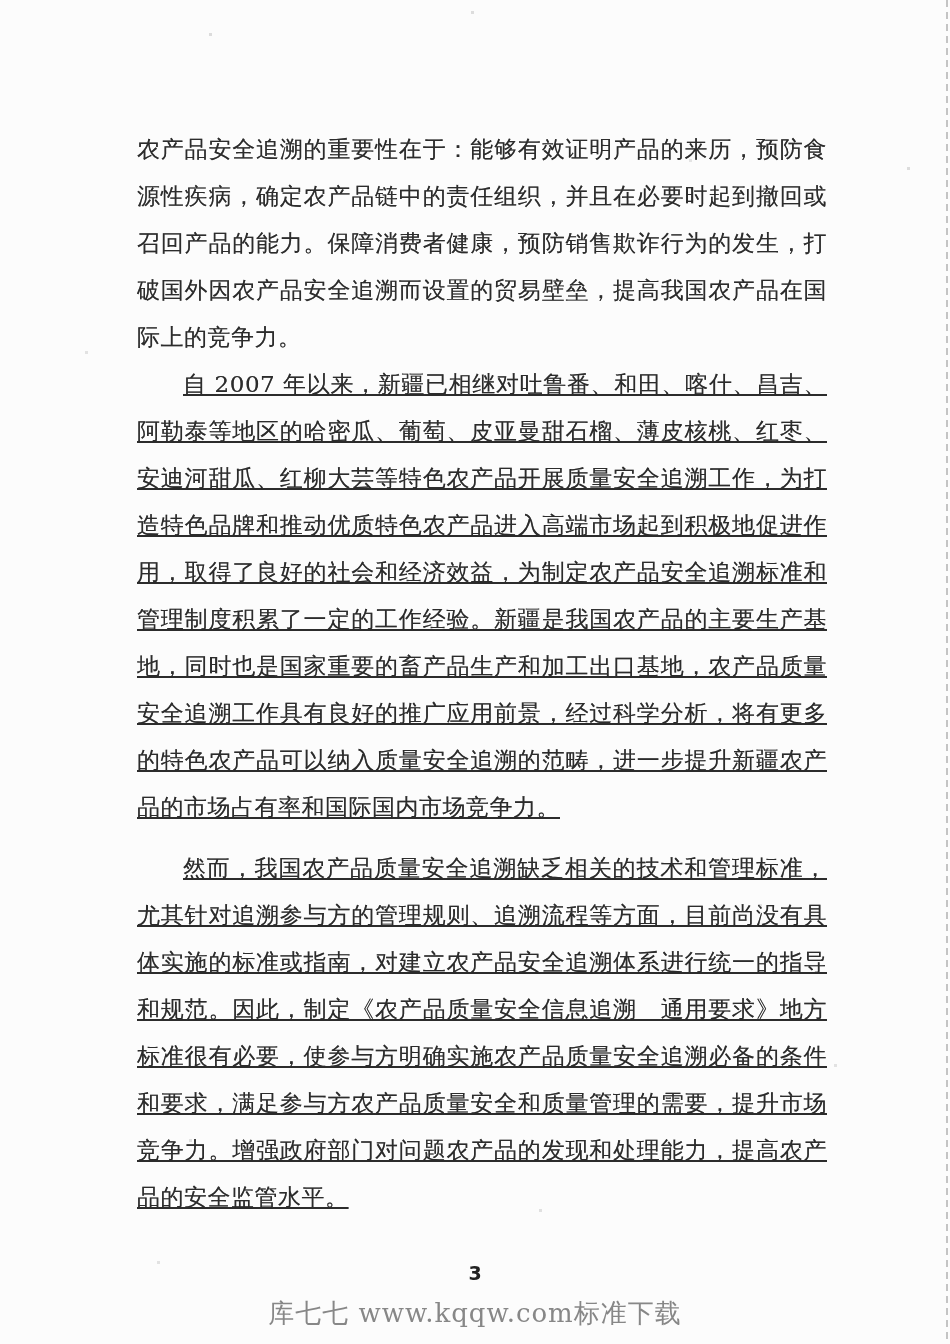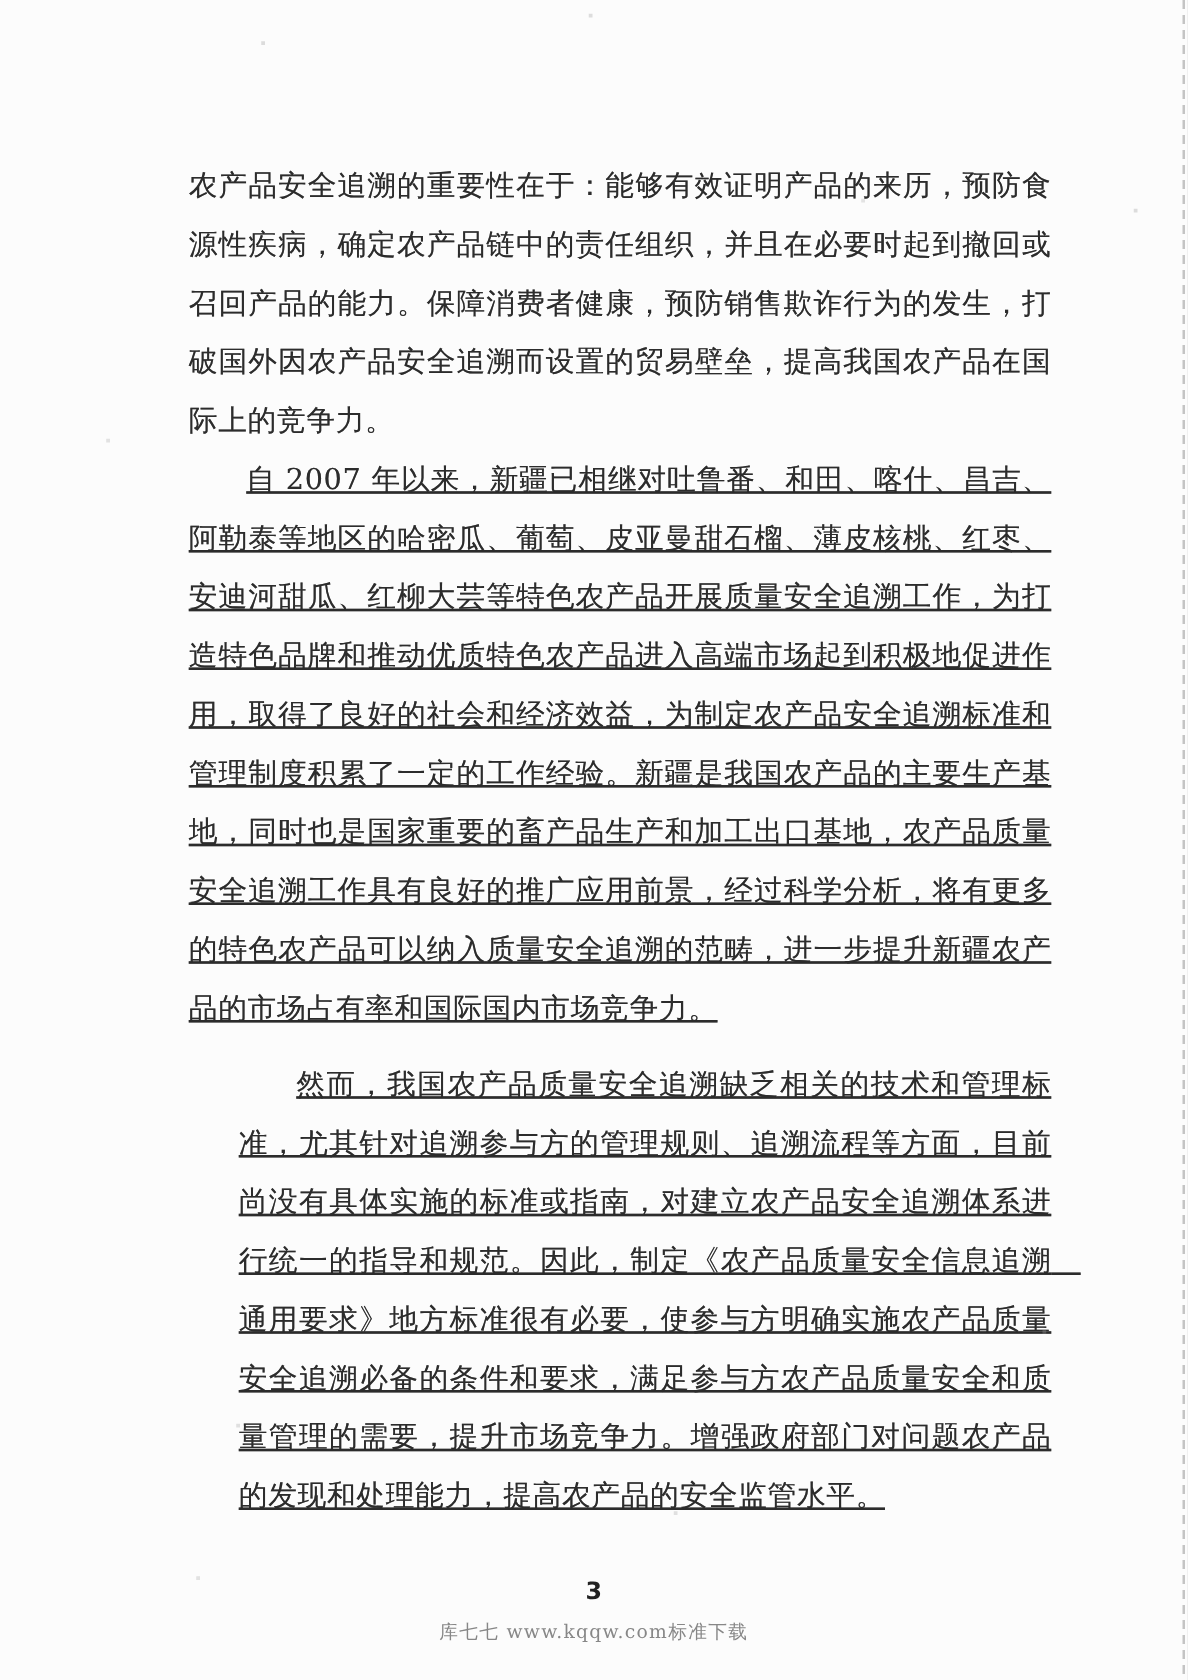--- a/index.html
+++ b/index.html
@@ -11,56 +11,56 @@
     position: relative;
     width: 950px;
     height: 1344px;
     margin: 0 auto;
     background: #fcfcfc;
     overflow: hidden;
     font-family: "DejaVu Serif", "Liberation Serif", serif;
   }
   .content {
     position: absolute;
-    left: 151px;
+    left: 137px;
     top: 126px;
     width: 690px;
   }
   .para {
     margin: 0;
     font-size: 23px;
     line-height: 47px;
     color: #2c2c2c;
     text-align: justify;
     letter-spacing: 0.5px;
     
     text-shadow: 0 0 0.4px rgba(40,40,40,0.55);
   }
   .para.indent { text-indent: 2em; text-decoration: underline; }
-  .para.gap-before { margin-top: 14px; margin-left: 40px; }
+  .para.gap-before { margin-top: 14px; }
 
   .page-number {
     position: absolute;
     top: 1262px;
     left: 0;
     width: 100%;
     text-align: center;
     font-family: "DejaVu Sans", "Liberation Sans", sans-serif;
     font-weight: 600;
     font-size: 19px;
     color: #222222;
   }
   .watermark {
     position: absolute;
     top: 1296px;
     left: 0;
     width: 100%;
     text-align: center;
     font-family: "DejaVu Serif", "Liberation Serif", serif;
-    font-size: 15px;
+    font-size: 26px;
     letter-spacing: 1px;
     color: #878787;
   }
 
   
   .scan-edge {
     position: absolute;
     top: 0;
     right: 2px;
     width: 2px;

